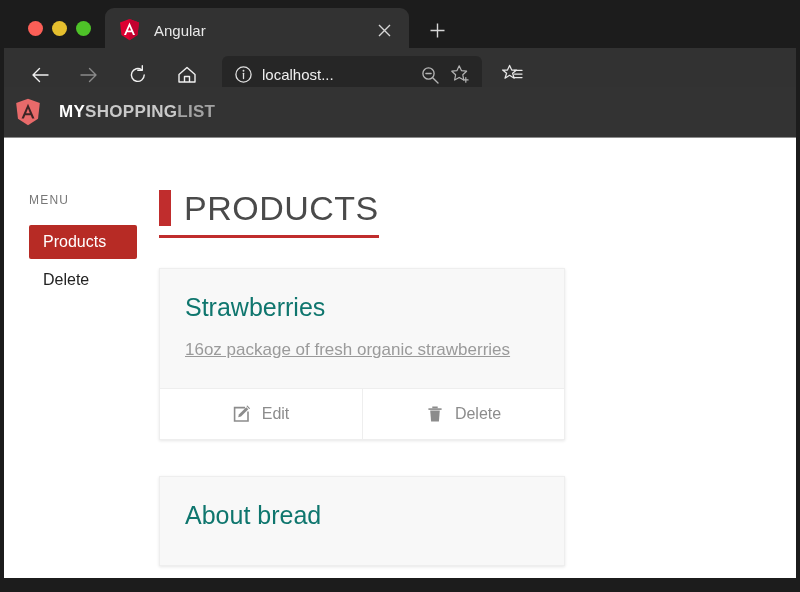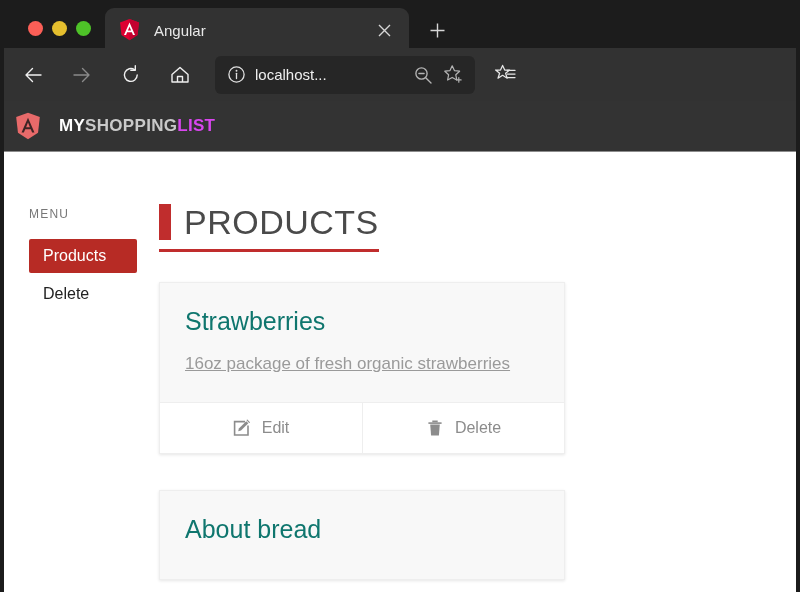--- a/index.html
+++ b/index.html
@@ -91,21 +91,21 @@
 
   
   .nav-toolbar {
     position: absolute;
     left: 4px; top: 48px;
     width: 792px;
     height: 53px;
     background: #323232;
     display: flex;
     align-items: center;
-    padding: 0 9px;
+    padding: 0 16px;
   }
 
   .nav-btn {
     width: 40px; height: 40px;
     display: flex;
     align-items: center;
     justify-content: center;
     flex: 0 0 auto;
     margin-right: 9px;
     color: #f0f0f0;
@@ -150,21 +150,21 @@
   .toolbar-right {
     display: flex;
     align-items: center;
     margin-left: 10px;
   }
   .toolbar-right .nav-btn { margin-right: 0; color: #e8e8e8; }
 
   
   .viewport {
     position: absolute;
-    left: 4px; top: 101px;
+    left: 4px; top: 87px;
     width: 792px;
     height: 491px;
     background: #ffffff;
     overflow: hidden;
   }
 
   
   .app-header {
     height: 51px;
     background: #333333;
@@ -178,21 +178,21 @@
 
   .brand {
     margin-left: 17px;
     font-size: 17px;
     font-weight: bold;
     letter-spacing: 0.3px;
     display: flex;
   }
   .brand-my { color: #ffffff; }
   .brand-shopping { color: #c9c9c9; }
-  .brand-list { color: #d946ef; }
+  .brand-list { color: #a3a3a3; }
 
   
   .page-body {
     display: flex;
     height: 372px;
   }
 
   .sidebar {
     width: 150px;
     flex: 0 0 auto;

